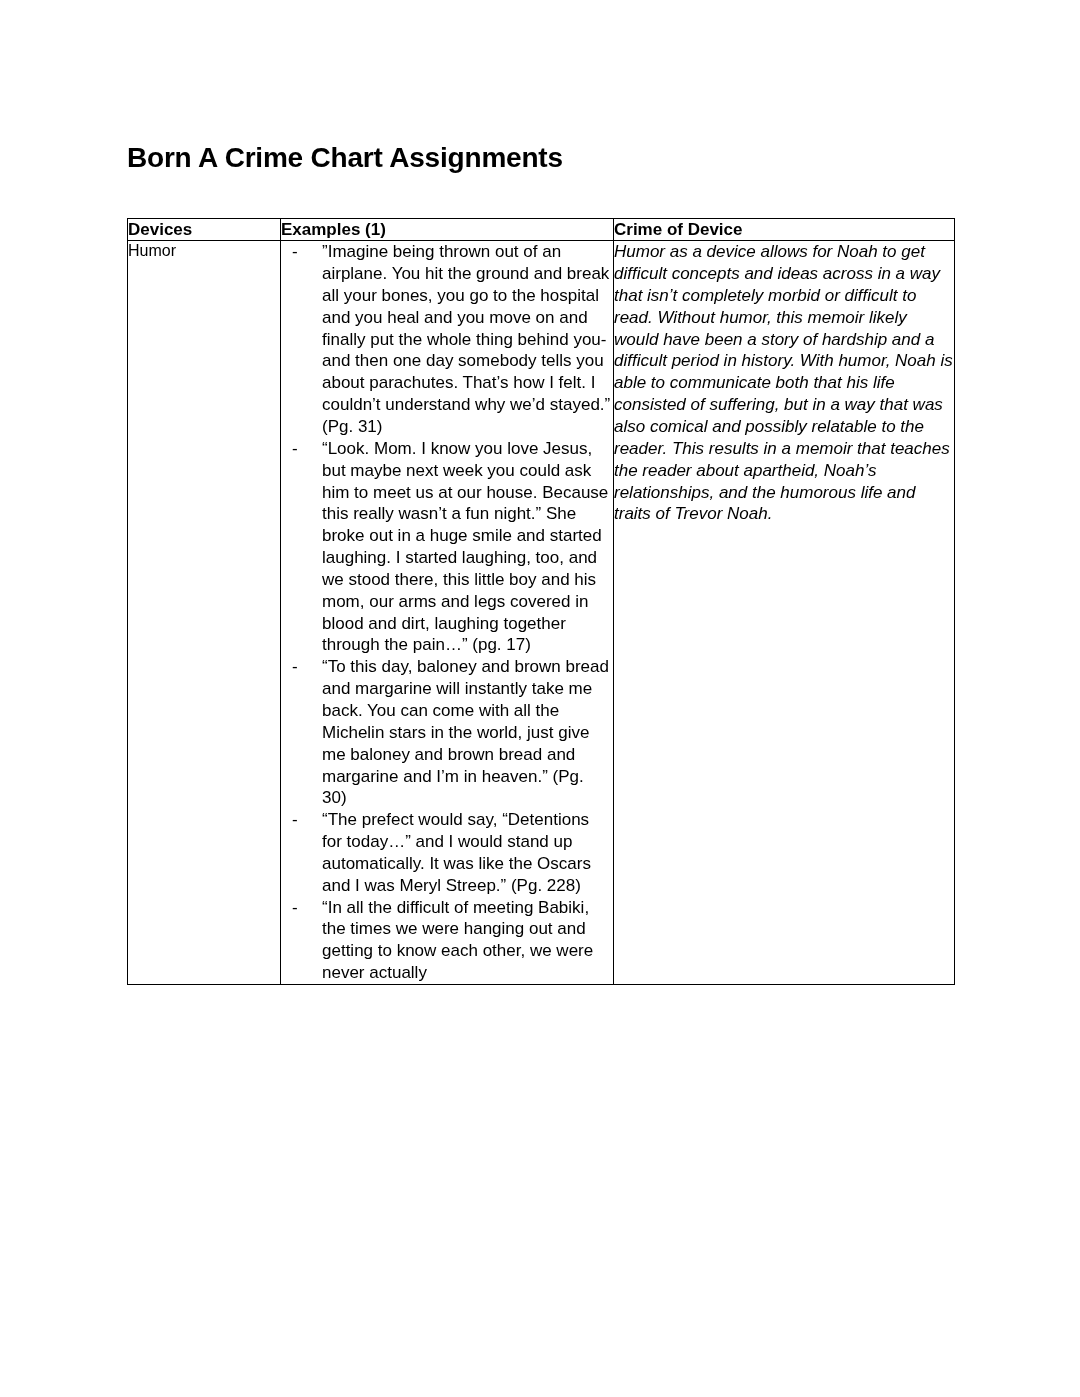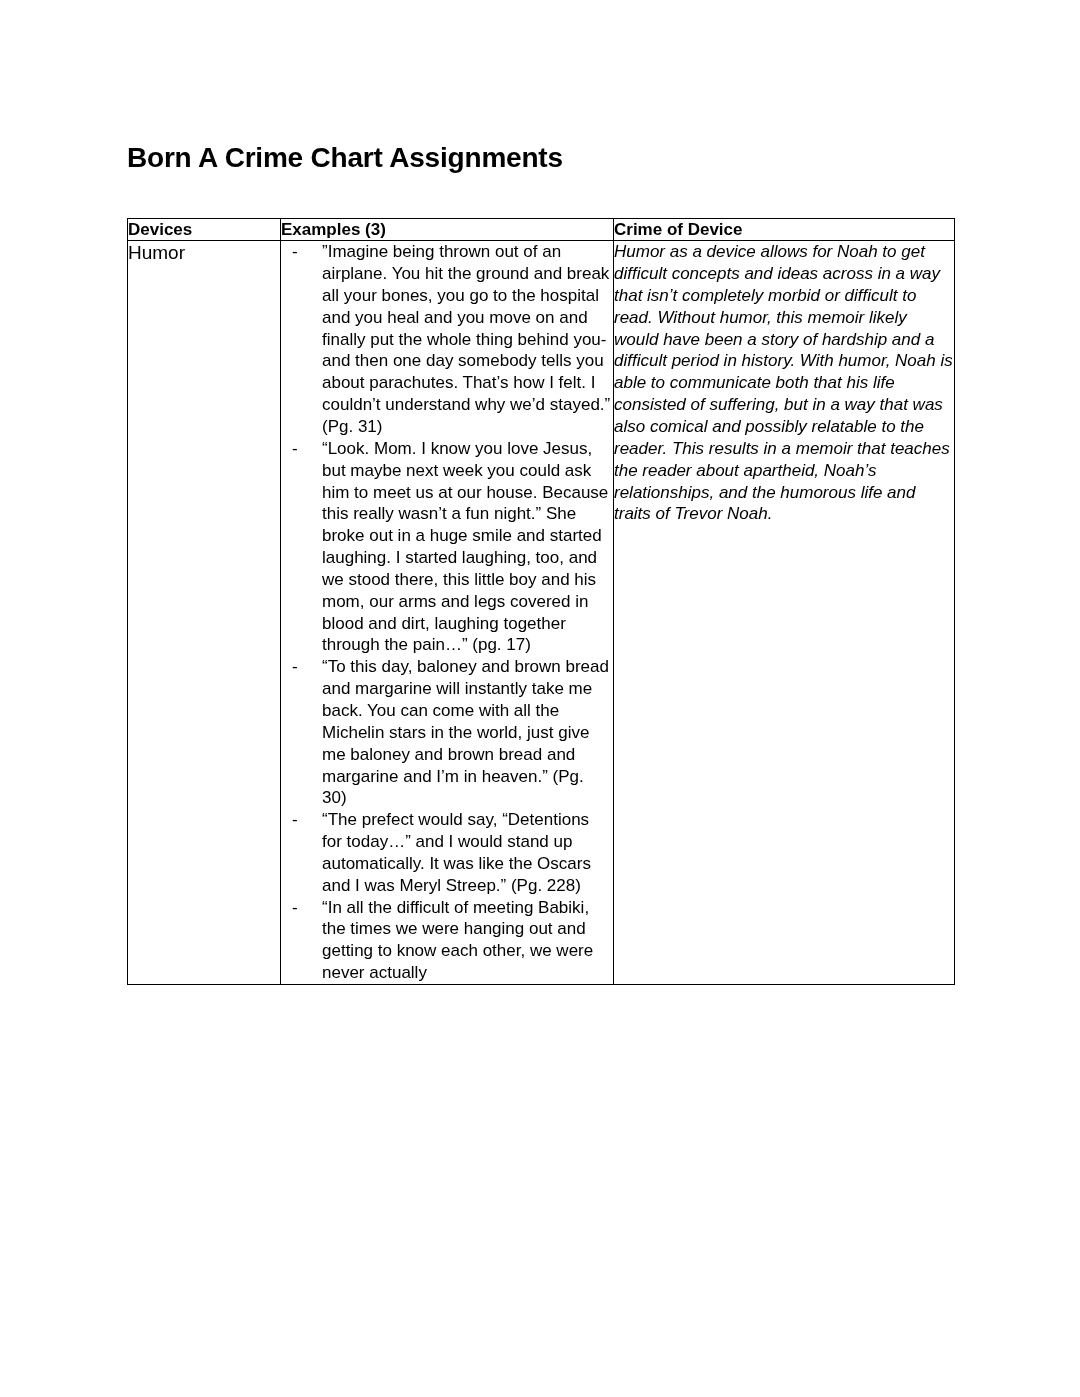--- a/index.html
+++ b/index.html
@@ -53,21 +53,21 @@
   .col-effect    { width: 341px; }
 
   .hcell {
     padding: 11px 9px 10px 9px;
     font-size: 17px;
     font-weight: bold;
     line-height: 1.25;
   }
   .device-cell {
     padding: 11px 9px 10px 9px;
-    font-size: 19px;
+    font-size: 16px;
     line-height: 1.3;
   }
   .examples-cell {
     padding: 10px 8px 8px 8px;
   }
   .effect-cell {
     padding: 11px 10px 10px 10px;
     font-size: 17px;
     line-height: 1.285;
     font-style: italic;
@@ -101,21 +101,21 @@
 
   <table class="chart-table">
     <colgroup>
       <col class="col-devices">
       <col class="col-examples">
       <col class="col-effect">
     </colgroup>
     <thead>
       <tr>
         <th class="hcell">Devices</th>
-        <th class="hcell">Examples (3)</th>
+        <th class="hcell">Examples (1)</th>
         <th class="hcell">Crime of Device</th>
       </tr>
     </thead>
     <tbody>
       <tr>
         <td class="device-cell">Humor</td>
         <td class="examples-cell">
           <ul class="bullets">
             <li>
               <span class="dash">-</span>

